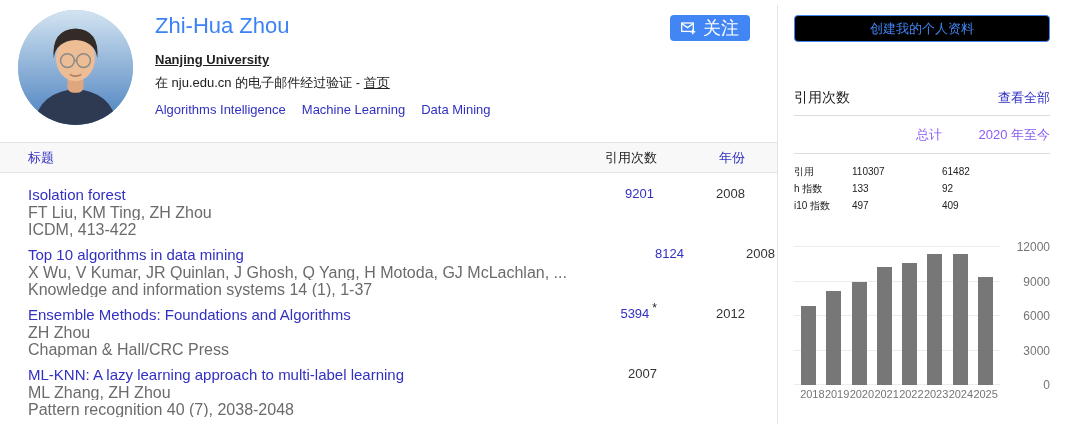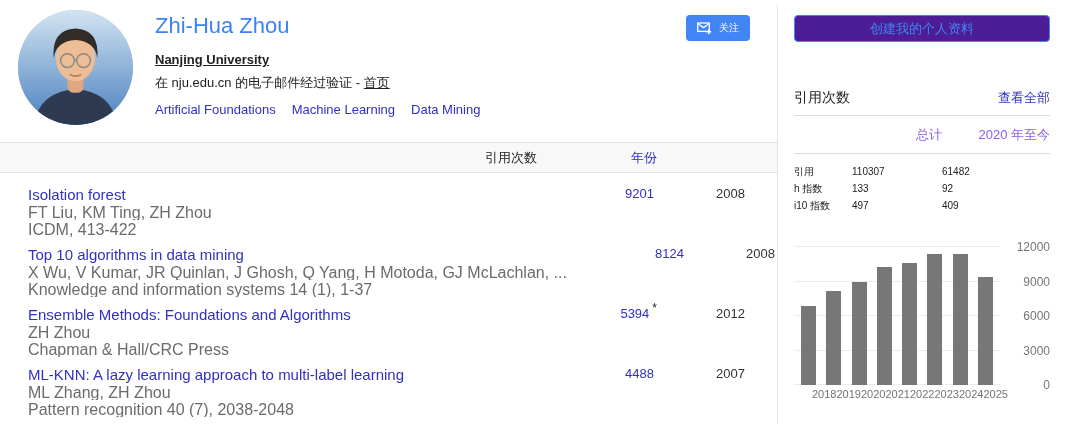--- a/index.html
+++ b/index.html
@@ -32,21 +32,21 @@
   .name { font-size: 22px; font-weight: 400; color: #3b82f6; margin: 3px 0 11px; }
   .affiliation { font-size: 13px; color: #222; text-decoration: underline; display: inline-block; font-weight: bold; }
   .email-line { font-size: 13px; color: #222; margin-top: 6px; }
   .homepage-link { color: #222; text-decoration: underline; }
   .interests { margin-top: 10px; display: flex; gap: 16px; font-size: 13px; }
   .interest-link { color: var(--link); }
 
   .follow-btn {
     margin-top: 5px; height: 26px; flex: none;
     background: var(--action-blue); color: #fff; border: none; border-radius: 4px;
-    font-size: 10px; font-family: inherit; padding: 0 11px;
+    font-size: 18px; font-family: inherit; padding: 0 11px;
     display: inline-flex; align-items: center; gap: 7px; cursor: pointer;
   }
   .follow-btn svg { display: block; }
 
   
   .pub-header {
     margin-top: 17px; height: 31px;
     background: #f8f8f8; border-top: 1px solid #e2e2e2; border-bottom: 1px solid #e2e2e2;
     display: grid; grid-template-columns: 1fr 120px 88px; align-items: center;
     padding: 0 32px 0 28px; font-size: 13px;
@@ -64,21 +64,21 @@
   .pub-authors, .pub-venue { font-size: 16px; line-height: 15px; color: var(--gray-text);
     margin-top: 2px; white-space: nowrap; overflow: hidden; }
   .pub-cited { text-align: right; font-size: 13px; color: var(--link); white-space: nowrap; }
   .pub-cited .num { color: var(--link); }
   .star { color: #222; font-size: 12px; position: relative; top: -6px; margin-left: 3px; }
   .pub-year { text-align: right; font-size: 13px; color: #333; }
 
   
   .create-btn {
     width: 100%; height: 27px; margin-bottom: 47px;
-    background: #4c1d95; border: 1px solid var(--action-blue); border-radius: 4px;
+    background: #000000; border: 1px solid var(--action-blue); border-radius: 4px;
     color: var(--action-blue); font-size: 13px; font-family: inherit; cursor: pointer;
   }
   .citedby-head { display: flex; justify-content: space-between; align-items: baseline; }
   .citedby-title { font-size: 14px; color: #222; font-weight: 400; }
   .view-all { font-size: 13px; color: var(--link); }
   .rule { border: 0; border-top: 1px solid var(--rule); margin-top: 8px; }
   .stats-colhead {
     display: grid; grid-template-columns: 1fr 90px 108px;
     font-size: 13px; color: #8b5cf6; padding: 10px 0 9px;
   }
@@ -89,21 +89,21 @@
   .stats-row .stat-val { text-align: left; color: #222; }
 
   
   .chart { margin-top: 33px; position: relative; height: 155px; }
   .chart-plot { position: absolute; left: 0; right: 50px; top: 0; height: 138px; }
   .gridline { position: absolute; left: 0; right: 0; height: 1px; background: #ececec; }
   .bars { position: absolute; left: 0; right: 0; top: 0; bottom: 0;
     display: flex; align-items: flex-end; padding: 0 2px; }
   .bar-cell { flex: 1; display: flex; justify-content: center; align-items: flex-end; height: 100%; }
   .bar { width: 15px; background: #777; cursor: pointer; }
-  .chart-xlabels { position: absolute; left: 16px; right: 50px; top: 141px;
+  .chart-xlabels { position: absolute; left: 4px; right: 50px; top: 141px;
     display: flex; padding: 0 2px; font-size: 11px; color: #757575; align-items: flex-end; }
   .x-cell { flex: 1; text-align: center; white-space: nowrap; }
   .chart-ylabels { position: absolute; right: 0; top: 0; width: 46px; height: 138px;
     font-size: 12px; color: #757575; }
   .ytick { position: absolute; right: 0; transform: translateY(50%); line-height: 12px; }
 </style>
 </head>
 <body>
 
 <div class="page">
@@ -127,38 +127,39 @@
           <circle cx="57" cy="44" r="6" fill="none" stroke="#8a8a8a" stroke-width="1.3"></circle>
           <line x1="49" y1="44" x2="51" y2="44" stroke="#8a8a8a" stroke-width="1.3"></line>
           <path d="M45 56 Q50 59 55 56" stroke="#b07d5e" fill="none" stroke-width="1.4"></path>
         </svg>
       </div>
       <div class="profile-info">
         <h1 class="name">Zhi-Hua Zhou</h1>
         <a class="affiliation">Nanjing University</a>
         <div class="email-line"><span>在 nju.edu.cn 的电子邮件经过验证 - </span><a class="homepage-link">首页</a></div>
         <div class="interests">
-          <a class="interest-link">Artificial Foundations</a>
+          <a class="interest-link">Algorithms Intelligence</a>
           <a class="interest-link">Machine Learning</a>
           <a class="interest-link">Data Mining</a>
         </div>
       </div>
       <button class="follow-btn">
         <span>
           <svg width="15" height="13" viewBox="0 0 15 13">
             <rect x="0.7" y="1" width="11.6" height="8.4" fill="none" stroke="#fff" stroke-width="1.3"></rect>
             <path d="M1 1.7 L6.5 5.6 L12 1.7" fill="none" stroke="#fff" stroke-width="1.3"></path>
             <path d="M11.8 7.4 v4.8 M9.4 9.8 h4.8" stroke="#fff" stroke-width="1.5"></path>
           </svg>
         </span>
         <span>关注</span>
       </button>
     </div>
 
     <div class="pub-header">
+      <a class="col-title">标题</a>
       <span class="col-cited">引用次数</span>
       <a class="col-year">年份</a>
     </div>
 
     <div>
       <div class="pub-row">
         <div>
           <a class="pub-title">Isolation forest</a>
           <div class="pub-authors">FT Liu, KM Ting, ZH Zhou</div>
           <div class="pub-venue">ICDM, 413-422</div>
@@ -186,21 +187,20 @@
         <div class="pub-cited"><a class="num">5394</a><span class="star">*</span></div>
         <div class="pub-year">2012</div>
       </div>
 
       <div class="pub-row">
         <div>
           <a class="pub-title">ML-KNN: A lazy learning approach to multi-label learning</a>
           <div class="pub-authors">ML Zhang, ZH Zhou</div>
           <div class="pub-venue">Pattern recognition 40 (7), 2038-2048</div>
         </div>
-        <div class="pub-cited"><a class="num">4488</a><span class="star"></span></div>
         <div class="pub-year">2007</div>
       </div>
     </div>
   </div>
 
   <div class="v-divider"></div>
 
   <aside class="sidebar">
     <button class="create-btn">创建我的个人资料</button>
 

